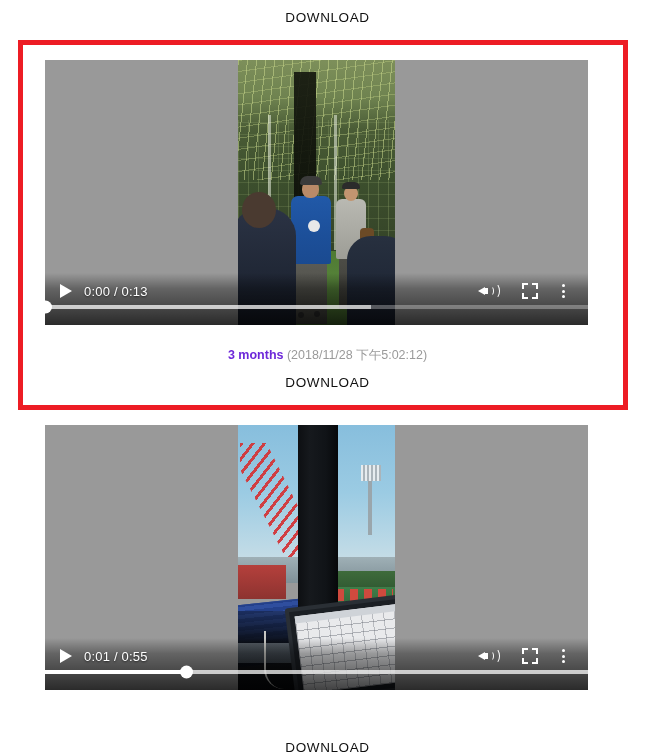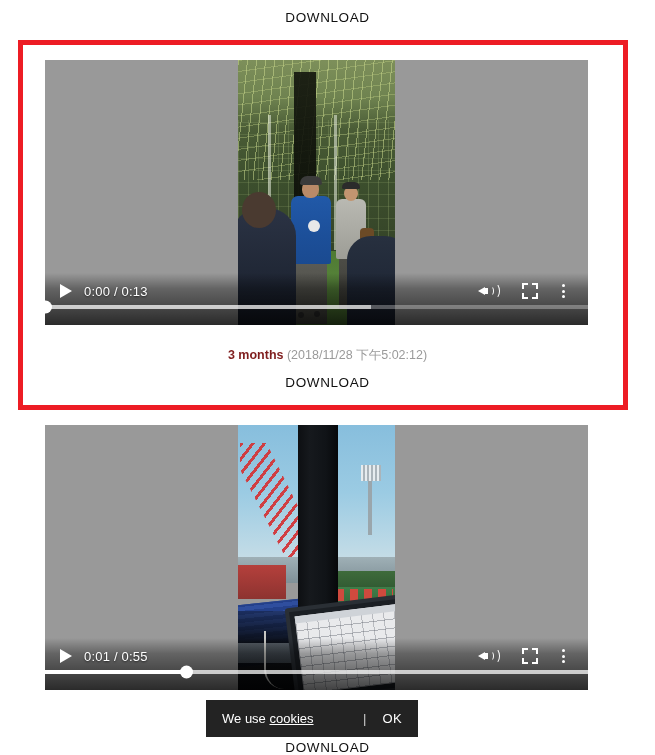--- a/index.html
+++ b/index.html
@@ -390,21 +390,21 @@
 
   
   .caption {
     position: absolute;
     left: 0; width: 655px;
     top: 347px;
     text-align: center;
     font-size: 12.5px;
     font-family: "Liberation Sans", sans-serif;
   }
-  .caption .age { color: #7f1d1d; font-weight: bold; }
+  .caption .age { color: #6d28d9; font-weight: bold; }
   .caption .date { color: #9a9a9a; }
 
   
   .cookie-bar {
     position: absolute;
     left: 206px;
     top: 700px;
     width: 212px;
     height: 37px;
     background: #232323;
@@ -577,21 +577,16 @@
       <div class="progress-wrap">
         <div class="progress-track">
           <div class="progress-loaded" id="v2-loaded" style="width: 100%;"></div>
           <div class="progress-played" id="v2-played" style="width: 26%;"></div>
           <div class="progress-handle" id="v2-handle" style="left: 26%;"></div>
         </div>
       </div>
     </div>
   </div>
 
-  <div class="cookie-bar">
-    <span class="cookie-text"><span>We use </span><span class="cookie-link">cookies</span></span>
-    <span class="cookie-sep">|</span>
-    <span class="cookie-ok">OK</span>
-  </div>
 
   <div class="download-link dl-bottom">DOWNLOAD</div>
 
 </div>
 
 </body></html>

